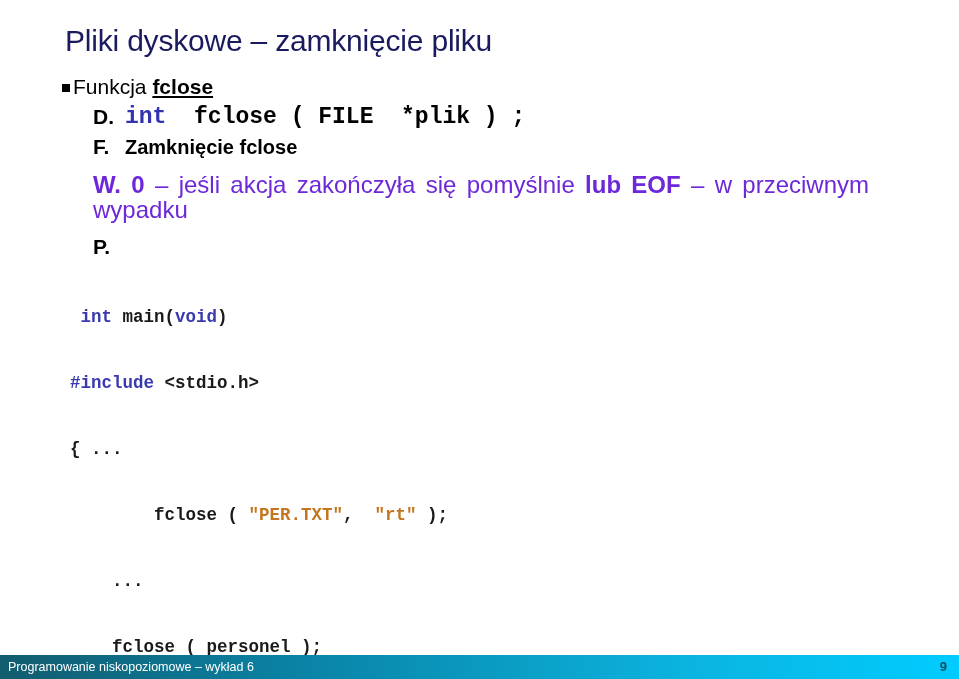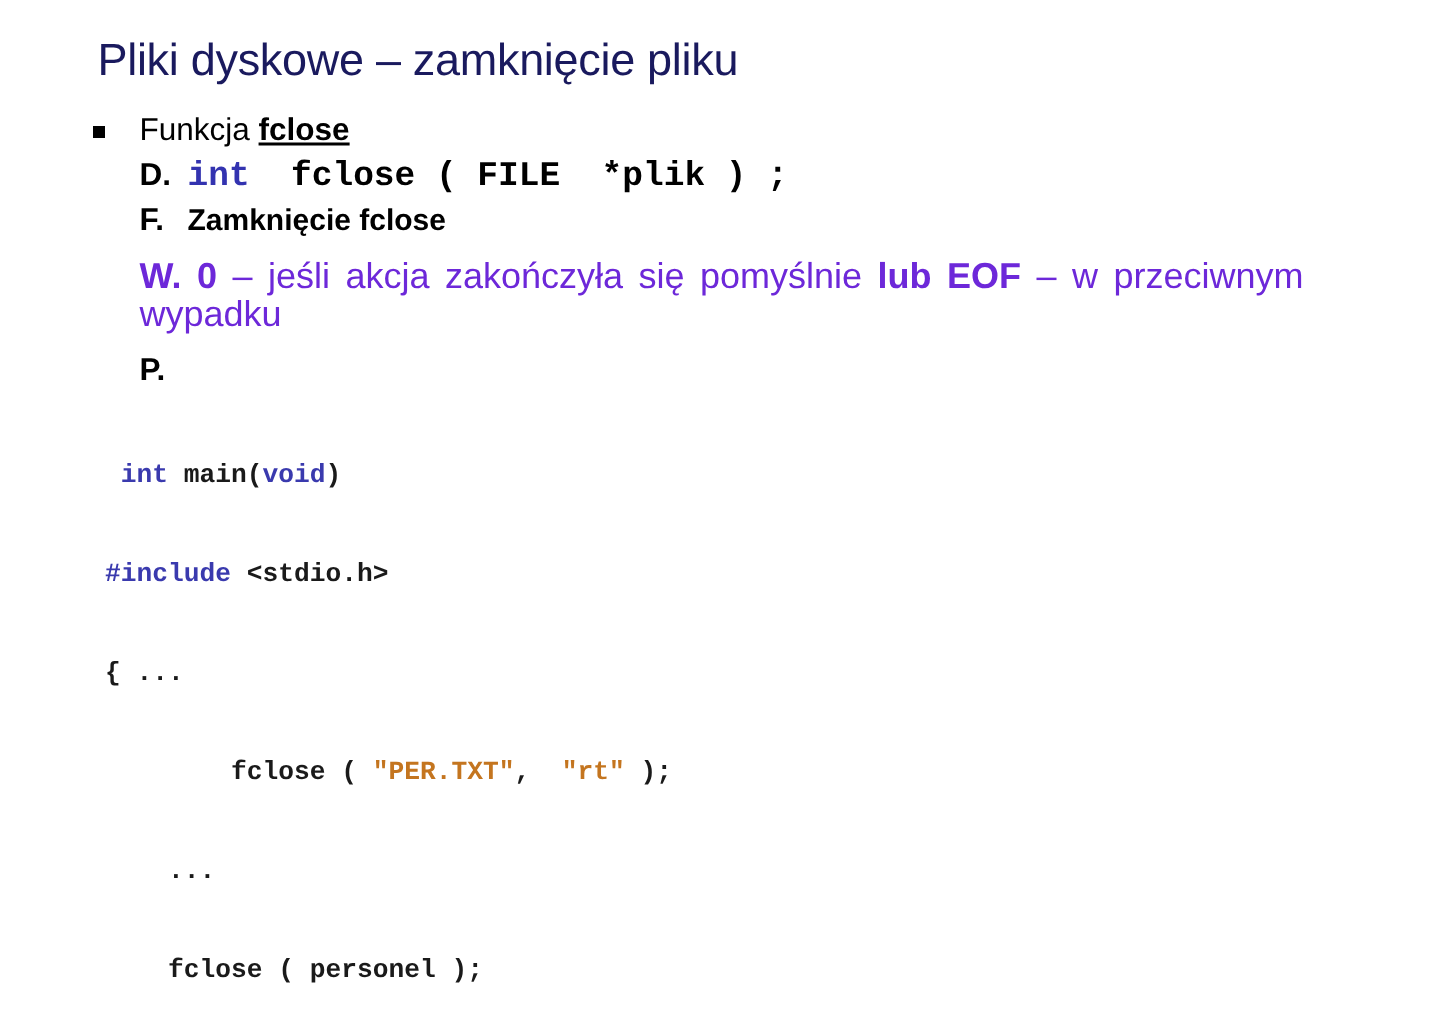--- a/index.html
+++ b/index.html
@@ -40,21 +40,21 @@
   .body {
     position: absolute;
     left: 0;
     top: 72px;
     width: 959px;
   }
 
   
   .bullet-row {
     position: relative;
-    padding-left: 93px;
+    padding-left: 73px;
     min-height: 30px;
   }
   .bullet-marker {
     position: absolute;
     left: 62px;
     top: 12px;
     width: 8px;
     height: 8px;
     background: #000000;
   }
@@ -208,14 +208,18 @@
 <div class="code-line c-pln">{ ...</div>
 <div class="code-line"><span class="c-pln">        fclose ( </span><span class="c-str">"PER.TXT"</span><span class="c-pln">,  </span><span class="c-str">"rt"</span><span class="c-pln"> );</span></div>
 <div class="code-line c-pln">    ...</div>
 <div class="code-line c-pln">    fclose ( personel );</div>
 
 
     </div>
 
   </div>
 
+  <div class="footer-bar">
+    <span class="footer-text">Programowanie niskopoziomowe – wykład 6</span>
+    <span class="footer-page">9</span>
+  </div>
 
 </div>
 
 </body></html>

